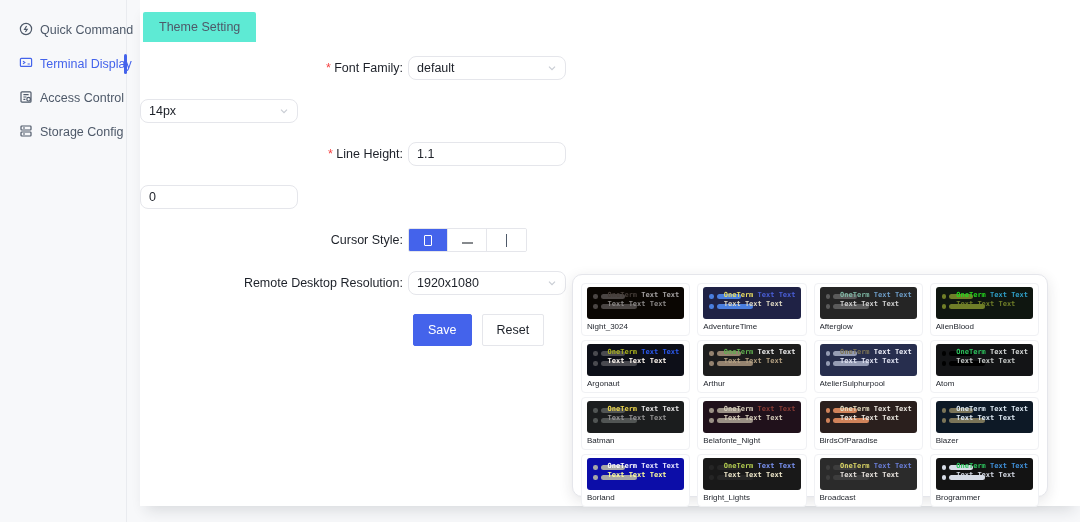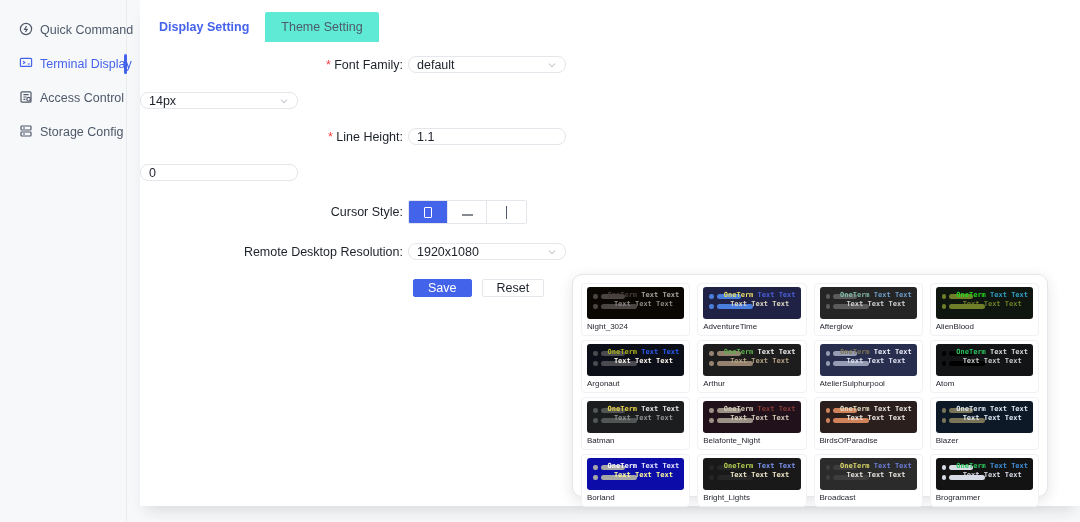--- a/index.html
+++ b/index.html
@@ -19,48 +19,48 @@
   
   .tabbar { display:flex; padding:12px 0 0 3px; }
   .tab { height:30px; padding:0 16px; display:flex; align-items:center; font-size:12.5px; color:#4e5969; background:#5eead4; cursor:pointer; border-radius:2px 2px 0 0; }
   .tab.active { background:#ffffff; color:#4463eb; font-weight:bold; }
 
   
   .form { padding-top:14px; }
   .frow { display:flex; align-items:center; margin-bottom:19px; }
   .flabel { width:268px; text-align:right; font-size:12.5px; color:#1d2129; padding-right:5px; white-space:nowrap; }
   .flabel.required::before { content:"* "; color:#f53f3f; }
-  .select, .tinput { width:158px; height:17px; border:1px solid #e5e6eb; border-radius:8px; background:#fff; font-size:12.5px; color:#1d2129; }
+  .select, .tinput { width:158px; height:24px; border:1px solid #e5e6eb; border-radius:8px; background:#fff; font-size:12.5px; color:#1d2129; }
   .select { display:flex; align-items:center; justify-content:space-between; padding:0 8px; cursor:pointer; }
   .select .chev { color:#c9cdd4; display:flex; }
   .tinput { padding:0 8px; outline:none; font-family:"Liberation Sans", sans-serif; }
 
   .seg { display:flex; border:1px solid #e5e6eb; border-radius:2px; height:24px; overflow:hidden; }
   .seg-btn { width:39px; border:none; background:#fff; display:flex; align-items:center; justify-content:center; cursor:pointer; border-right:1px solid #e5e6eb; }
   .seg-btn:last-child { border-right:none; }
   .seg-btn.selected { background:#4463eb; }
   .cur-block { width:8px; height:11px; border:1.6px solid #fff; border-radius:1px; display:block; }
   .cur-under { width:11px; height:2px; background:#86898d; display:block; margin-top:6px; }
   .cur-bar { width:1.5px; height:13px; background:#4e5969; display:block; }
 
   .btnrow { display:flex; gap:10px; margin-left:273px; }
-  .btn { height:18px; padding:0 14px; font-size:12.5px; border-radius:2px; cursor:pointer; display:flex; align-items:center; font-family:"Liberation Sans", sans-serif; }
+  .btn { height:32px; padding:0 14px; font-size:12.5px; border-radius:2px; cursor:pointer; display:flex; align-items:center; font-family:"Liberation Sans", sans-serif; }
   .btn-primary { background:#4463eb; color:#fff; border:1px solid #4463eb; }
   .btn-plain { background:#fff; color:#1d2129; border:1px solid #e5e6eb; }
 
   
   .popup { position:absolute; left:432px; top:274px; width:476px; height:223px; background:#fff; border:1px solid #e5e6eb; border-radius:10px; box-shadow:0 4px 14px rgba(31,35,41,.12); padding:8px; display:grid; grid-template-columns:repeat(4,1fr); gap:4px 7px; z-index:5; }
   .tile { border:1px solid #f0f1f4; border-radius:4px; background:#fff; padding:3px 5px; cursor:pointer; }
   .preview { position:relative; height:32px; border-radius:3px; overflow:hidden; }
   .prow { position:absolute; left:6px; display:flex; align-items:center; gap:3px; }
   .prow.r1 { top:7px; } .prow.r2 { top:17px; }
   .bullet { width:4.5px; height:4.5px; border-radius:50%; display:block; }
   .bar { height:4.5px; border-radius:2.5px; display:block; }
   .b1 { width:24px; } .b2 { width:36px; }
-  .ptext { position:absolute; right:5px; top:4px; text-align:center; font-family:"DejaVu Sans Mono", monospace; font-size:7px; line-height:9px; font-weight:bold; white-space:nowrap; }
+  .ptext { position:absolute; right:5px; top:4px; text-align:left; font-family:"DejaVu Sans Mono", monospace; font-size:7px; line-height:9px; font-weight:bold; white-space:nowrap; }
   .tname { font-size:8px; color:#1d2129; margin-top:3px; line-height:10px; white-space:nowrap; overflow:hidden; }
 </style>
 </head>
 <body>
 
 <nav class="sidebar">
   <div class="side-item">
     <span>
       <svg width="14" height="14" viewBox="0 0 14 14" fill="none" stroke="currentColor" stroke-width="1.2">
           <circle cx="7" cy="7" r="5.6"></circle>
@@ -97,21 +97,20 @@
           <path d="M4 4h2M4 10h2"></path>
         </svg>
     </span>
     <span>Storage Config</span>
   </div>
 </nav>
 
 <main class="card">
 
   <div class="tabbar">
-    <div class="tab active">Display Setting</div>
     <div class="tab">Theme Setting</div>
   </div>
 
   <div class="form">
 
     <div class="frow">
       <label class="flabel required">Font Family:</label>
       <div class="select">
         <span>default</span>
         <span class="chev">

